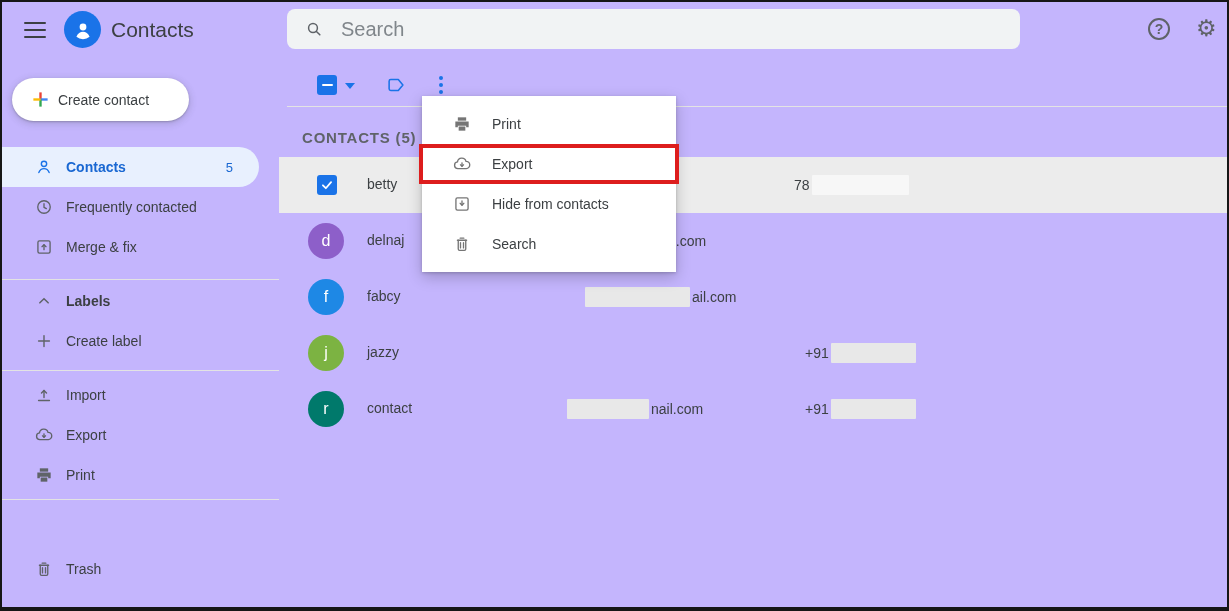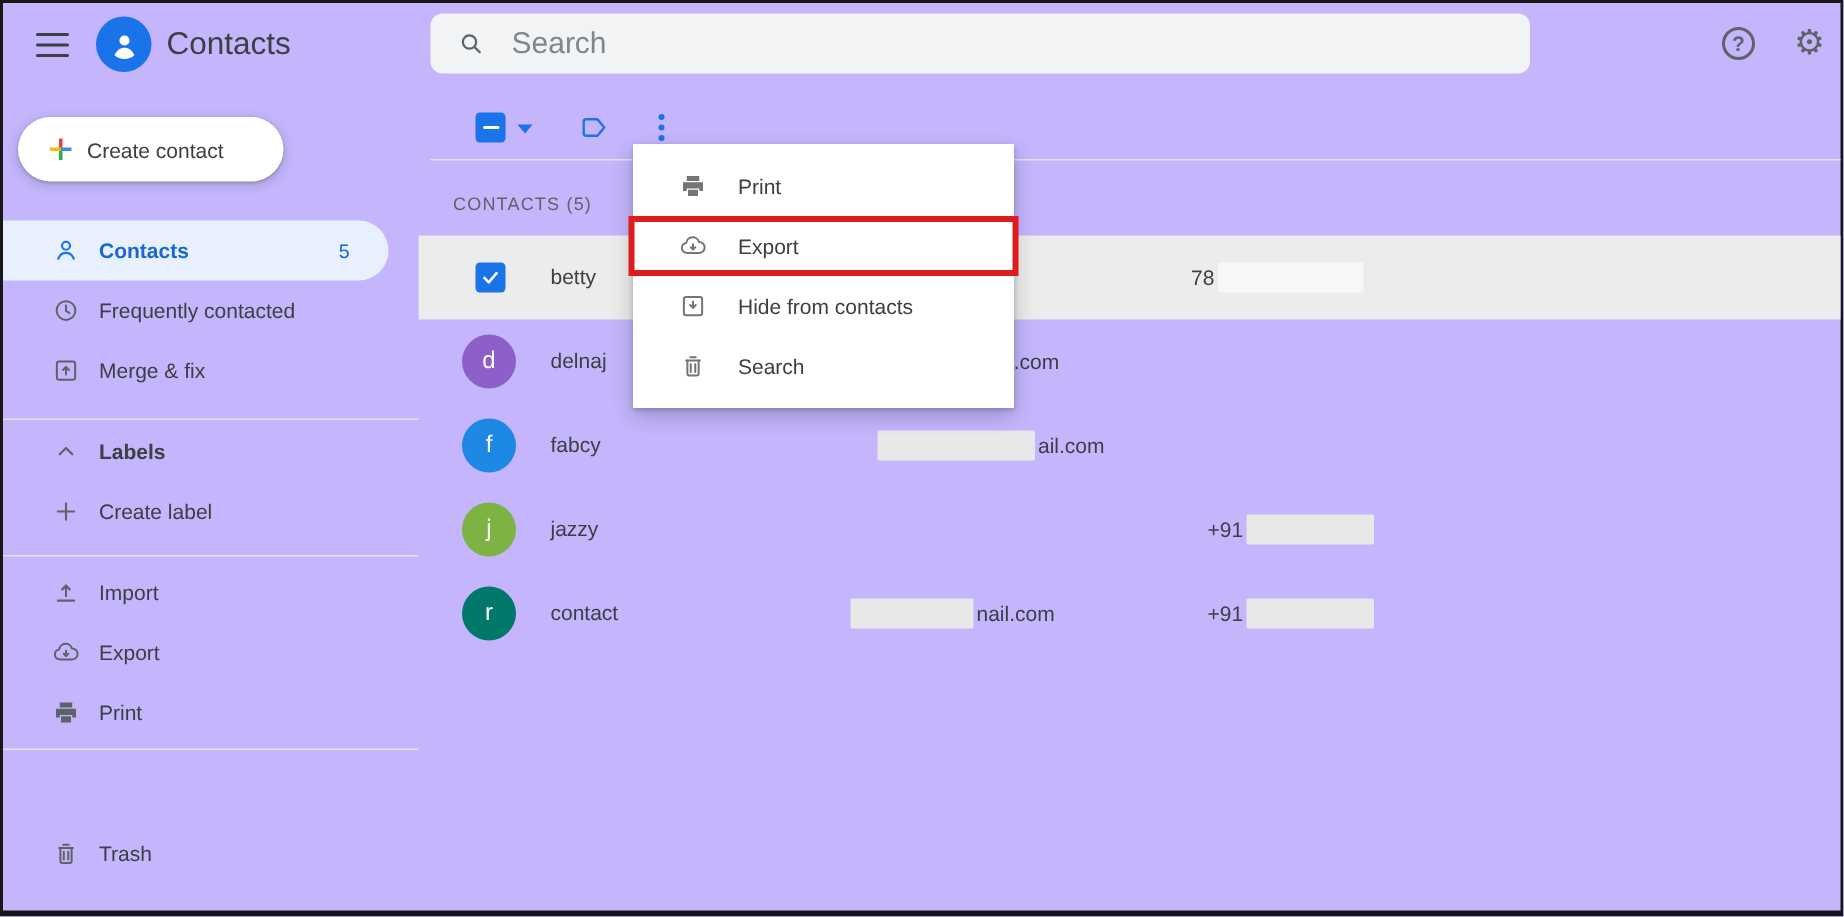--- a/index.html
+++ b/index.html
@@ -47,22 +47,22 @@
   .sel-checkbox { position:absolute; left:315px; top:73px; width:20px; height:20px; background:#1a73e8;
                   border-radius:3px; display:flex; align-items:center; justify-content:center; cursor:pointer; }
   .sel-checkbox .minus { width:11px; height:2px; background:#fff; border-radius:1px; }
   .sel-caret { position:absolute; left:343px; top:81px; width:0; height:0; cursor:pointer;
                border-left:5px solid transparent; border-right:5px solid transparent; border-top:6px solid #1a73e8; }
   .label-btn { position:absolute; left:383px; top:72px; cursor:pointer; }
   .dots-btn { position:absolute; left:429px; top:72px; width:20px; height:22px; display:flex; flex-direction:column;
               align-items:center; justify-content:space-between; cursor:pointer; padding:2px 0; }
   .dots-btn i { width:4px; height:4px; border-radius:50%; background:#1a73e8; }
   .toolbar-divider { position:absolute; left:285px; top:104px; width:942px; height:1px; background:#e4e4e4; }
-  .list-header { position:absolute; left:300px; top:127px; font-size:12px; letter-spacing:.8px;
-                 color:#5f6368; font-weight:normal; }
+  .list-header { position:absolute; left:300px; top:127px; font-size:15px; letter-spacing:.8px;
+                 color:#5f6368; font-weight:bold; }
 
   
   .row { position:absolute; left:285px; width:942px; height:56px; cursor:pointer; }
   .row.selected { left:277px; width:1028px; background:#ececec; }
   .row .check { position:absolute; left:38px; top:18px; width:20px; height:20px; background:#1a73e8; border-radius:3px;
                 display:flex; align-items:center; justify-content:center; }
   .row .avatar { position:absolute; left:21px; top:10px; width:36px; height:36px; border-radius:50%;
                  color:#fff; font-size:16px; display:flex; align-items:center; justify-content:center; }
   .row .name { position:absolute; left:80px; top:19px; font-size:14px; color:#3c4043; }
   .row .cell { position:absolute; top:18px; display:flex; align-items:center; font-size:14px; color:#3c4043; }

